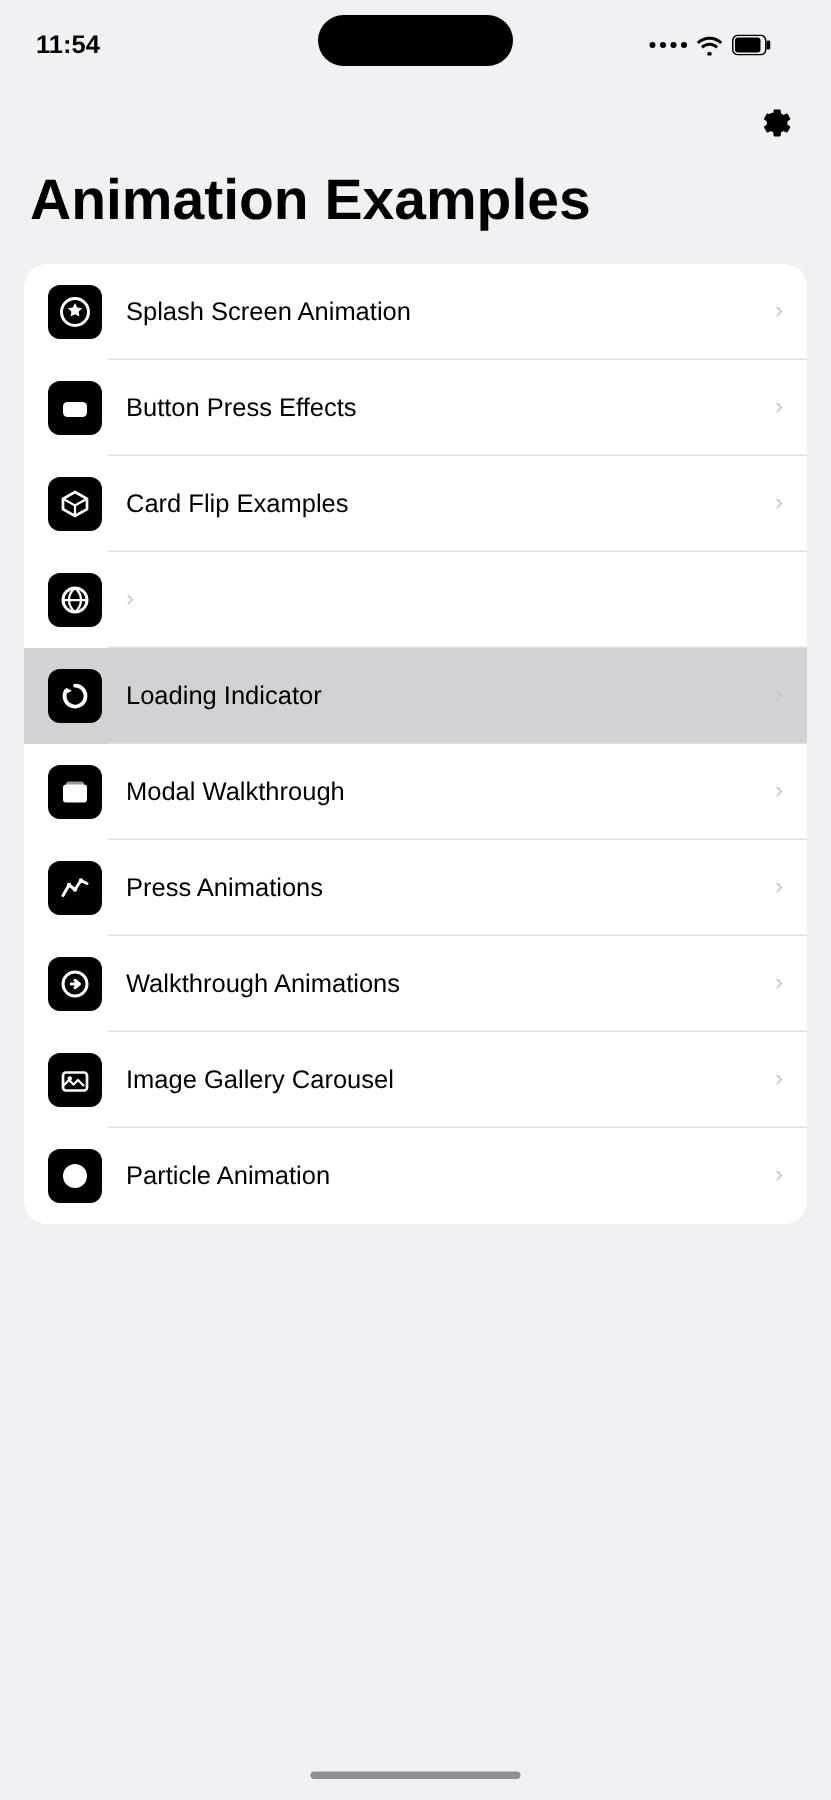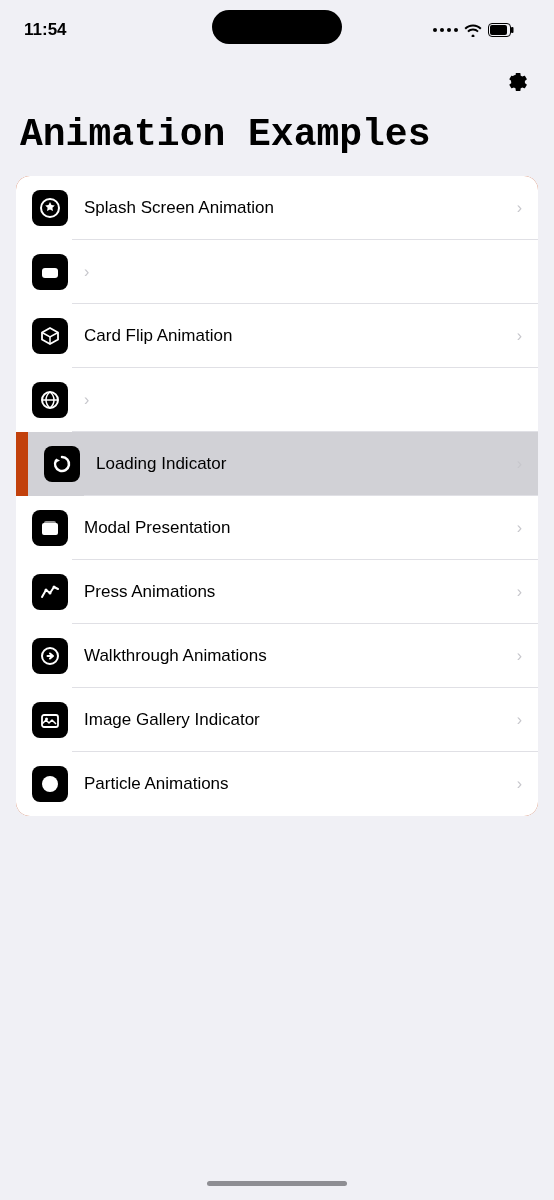--- a/index.html
+++ b/index.html
@@ -84,44 +84,42 @@
       cursor: pointer;
     }
 
     
     .page-title {
       font-size: 38px;
       font-weight: 800;
       color: #000;
       padding: 8px 20px 20px 20px;
       line-height: 1.1;
-      font-family: Liberation Mono, monospace;
     }
 
     
     .list-container {
       margin: 0 16px;
-      background: #c2410c;
+      background: #f0abfc;
       border-radius: 14px;
       overflow: hidden;
     }
 
     
     .list-item {
       display: flex;
       align-items: center;
       padding: 14px 16px;
       cursor: pointer;
       position: relative;
       background: #fff;
     }
 
     .list-item.highlighted {
       background: #d1d1d6;
-      margin-left: 12px;
     }
 
     .list-item:not(:last-child)::after {
       content: '';
       position: absolute;
       bottom: 0;
       left: 56px;
       right: 0;
       height: 0.5px;
       background: #e0e0e5;
@@ -221,32 +219,33 @@
     <span class="item-label">Splash Screen Animation</span>
     <span class="chevron">›</span>
   </div>
 
   <div class="list-item">
     <div class="item-icon">
       <svg width="22" height="22" viewBox="0 0 22 22" fill="none">
         <rect x="3" y="7" width="16" height="10" rx="3" fill="white"></rect>
       </svg>
     </div>
+    <span class="item-label">Button Press Effects</span>
     <span class="chevron">›</span>
   </div>
 
   <div class="list-item">
     <div class="item-icon">
       <svg width="22" height="22" viewBox="0 0 22 22" fill="none">
         <path d="M11 3l8 4.5v7L11 19l-8-4.5v-7L11 3z" stroke="white" stroke-width="1.8" fill="none"></path>
         <path d="M3 7.5l8 4.5 8-4.5" stroke="white" stroke-width="1.5" fill="none"></path>
         <path d="M11 12v7" stroke="white" stroke-width="1.5"></path>
       </svg>
     </div>
-    <span class="item-label">Card Flip Animation</span>
+    <span class="item-label">Card Flip Examples</span>
     <span class="chevron">›</span>
   </div>
 
   <div class="list-item">
     <div class="item-icon">
       <svg width="22" height="22" viewBox="0 0 22 22" fill="none">
         <circle cx="11" cy="11" r="8" stroke="white" stroke-width="2" fill="none"></circle>
         <path d="M3 11h16M11 3c-2.5 2-4 5-4 8s1.5 6 4 8M11 3c2.5 2 4 5 4 8s-1.5 6-4 8" stroke="white" stroke-width="1.5" fill="none"></path>
       </svg>
     </div>
@@ -264,21 +263,21 @@
     <span class="chevron">›</span>
   </div>
 
   <div class="list-item">
     <div class="item-icon">
       <svg width="22" height="22" viewBox="0 0 22 22" fill="none">
         <rect x="3" y="6" width="16" height="12" rx="2" fill="white"></rect>
         <rect x="5" y="4" width="12" height="10" rx="2" fill="white" opacity="0.6"></rect>
       </svg>
     </div>
-    <span class="item-label">Modal Presentation</span>
+    <span class="item-label">Modal Walkthrough</span>
     <span class="chevron">›</span>
   </div>
 
   <div class="list-item">
     <div class="item-icon">
       <svg width="22" height="22" viewBox="0 0 22 22" fill="none">
         <polyline points="3,16 7,9 11,12 15,6 19,8" stroke="white" stroke-width="2" fill="none" stroke-linejoin="round" stroke-linecap="round"></polyline>
         <circle cx="7" cy="9" r="1.5" fill="white"></circle>
         <circle cx="11" cy="12" r="1.5" fill="white"></circle>
         <circle cx="15" cy="6" r="1.5" fill="white"></circle>
@@ -300,29 +299,29 @@
   </div>
 
   <div class="list-item">
     <div class="item-icon">
       <svg width="22" height="22" viewBox="0 0 22 22" fill="none">
         <rect x="3" y="6" width="16" height="12" rx="2" stroke="white" stroke-width="1.8" fill="none"></rect>
         <circle cx="7.5" cy="10" r="1.5" fill="white"></circle>
         <path d="M3 15l4-4 3 3 3-3 4 4" stroke="white" stroke-width="1.5" fill="none" stroke-linejoin="round"></path>
       </svg>
     </div>
-    <span class="item-label">Image Gallery Indicator</span>
+    <span class="item-label">Image Gallery Carousel</span>
     <span class="chevron">›</span>
   </div>
 
   <div class="list-item">
     <div class="item-icon">
       <svg width="22" height="22" viewBox="0 0 22 22" fill="none">
         <circle cx="11" cy="11" r="8" fill="white"></circle>
       </svg>
     </div>
-    <span class="item-label">Particle Animations</span>
+    <span class="item-label">Particle Animation</span>
     <span class="chevron">›</span>
   </div>
 
 </div>
 
 <div class="home-indicator"></div>
 
 </body></html>

